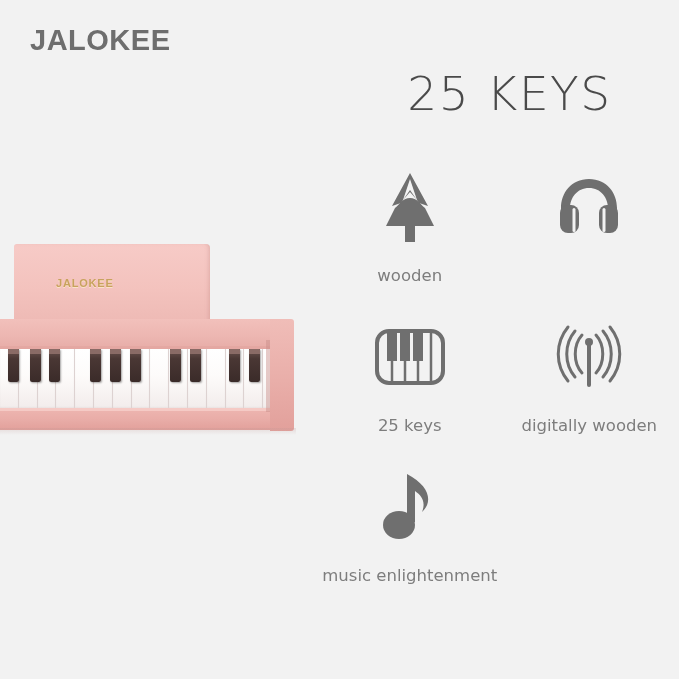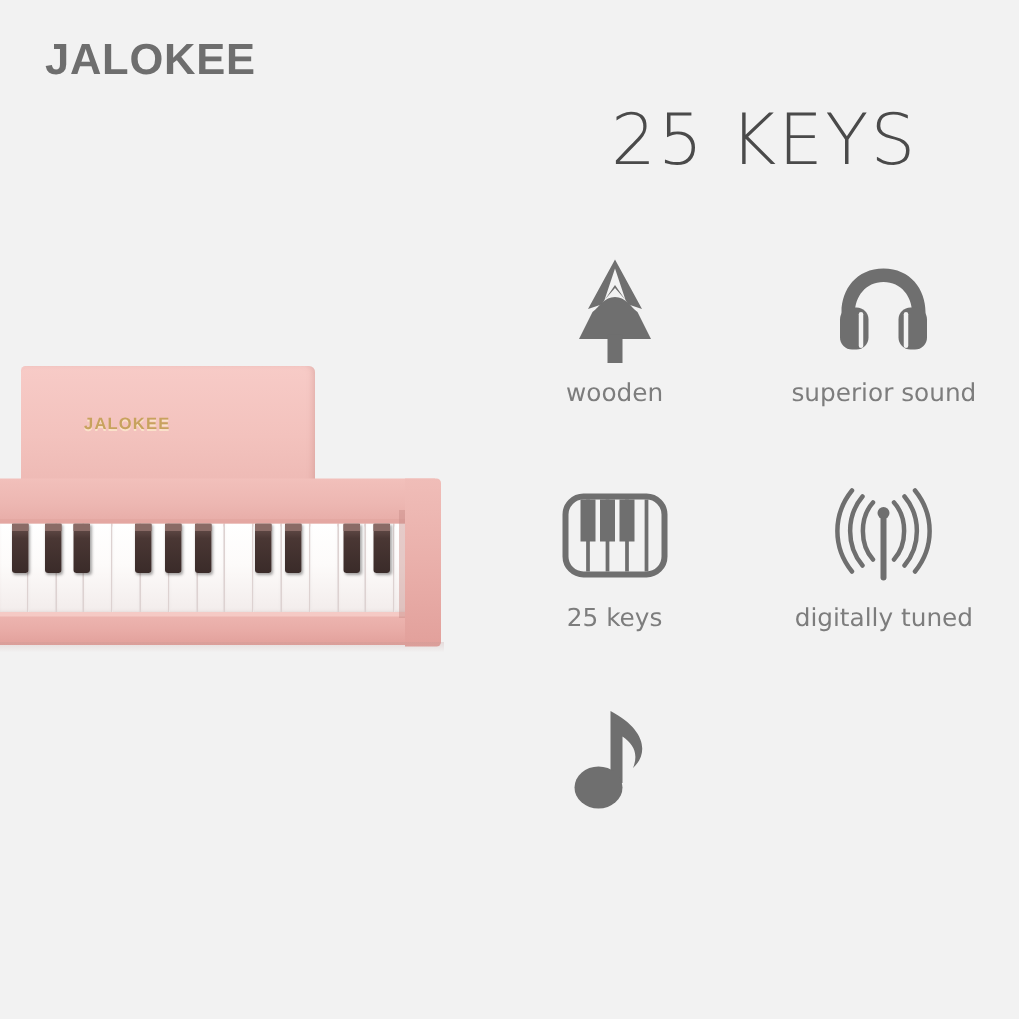--- a/index.html
+++ b/index.html
@@ -59,21 +59,21 @@
     justify-content: flex-start;
     padding-top: 8px;
   }
   .feature .ico {
     height: 78px;
     display: flex;
     align-items: center;
     justify-content: center;
   }
   .feature .cap {
-    margin-top: 6px;
+    margin-top: 20px;
     font-size: 16.5px;
     color: #7d7d7d;
     font-family: "DejaVu Sans", sans-serif;
     font-weight: 400;
     text-align: center;
     white-space: nowrap;
   }
 
   
   .photo {
@@ -314,21 +314,20 @@
           <path d="M36 5 C18 5 8 19 8 34 L8 40 L17 40 L17 34
                    C17 24 24 14 36 14 C48 14 55 24 55 34 L55 40 L64 40 L64 34
                    C64 19 54 5 36 5 Z"></path>
           <rect x="7" y="31" width="19" height="28" rx="8"></rect>
           <rect x="46" y="31" width="19" height="28" rx="8"></rect>
         </g>
         <rect x="19.5" y="34" width="3" height="24" rx="1.5" fill="#f2f2f2"></rect>
         <rect x="49.5" y="34" width="3" height="24" rx="1.5" fill="#f2f2f2"></rect>
       </svg>
     </div>
-    <div class="cap">superior sound</div>
   </div>
 
   <div class="feature">
     <div class="ico">
       <svg width="72" height="60" viewBox="0 0 72 60">
         <rect x="3" y="4" width="66" height="52" rx="12" ry="12" fill="none" stroke="#6f6f6f" stroke-width="4"></rect>
         <g stroke="#6f6f6f" stroke-width="2.5">
           <line x1="18" y1="6" x2="18" y2="54"></line>
           <line x1="31" y1="6" x2="31" y2="54"></line>
           <line x1="44" y1="6" x2="44" y2="54"></line>
@@ -355,28 +354,29 @@
           <path d="M17 4  C4 20 4 42 17 58"></path>
 
           <path d="M45 12 C54 22 54 40 45 50"></path>
           <path d="M52 8  C63 21 63 41 52 54"></path>
           <path d="M59 4  C72 20 72 42 59 58"></path>
         </g>
         <rect x="36" y="20" width="4" height="44" rx="2" fill="#6f6f6f"></rect>
         <circle cx="38" cy="19" r="4" fill="#6f6f6f"></circle>
       </svg>
     </div>
-    <div class="cap">digitally tuned</div>
+    <div class="cap">digitally wooden</div>
   </div>
 
   <div class="feature">
     <div class="ico">
       <svg width="64" height="74" viewBox="0 0 64 74">
         <g fill="#6f6f6f">
           <path d="M29 4 L29 52 L37 52 L37 21
                    C44 26 48 32 44 42 C55 32 52 16 29 4 Z"></path>
           <ellipse cx="21" cy="55" rx="16" ry="14"></ellipse>
         </g>
       </svg>
     </div>
+    <div class="cap">music enlightenment</div>
   </div>
 
 </div>
 
 </body></html>

